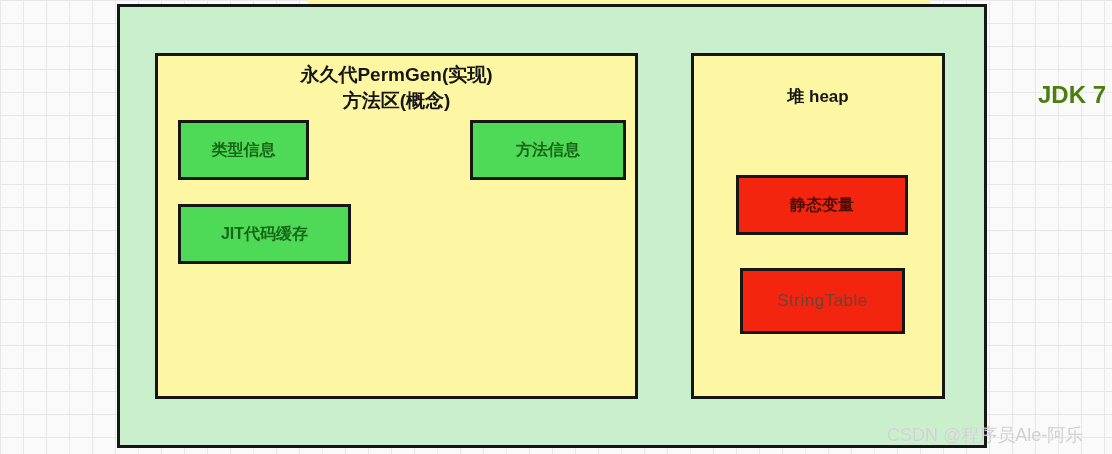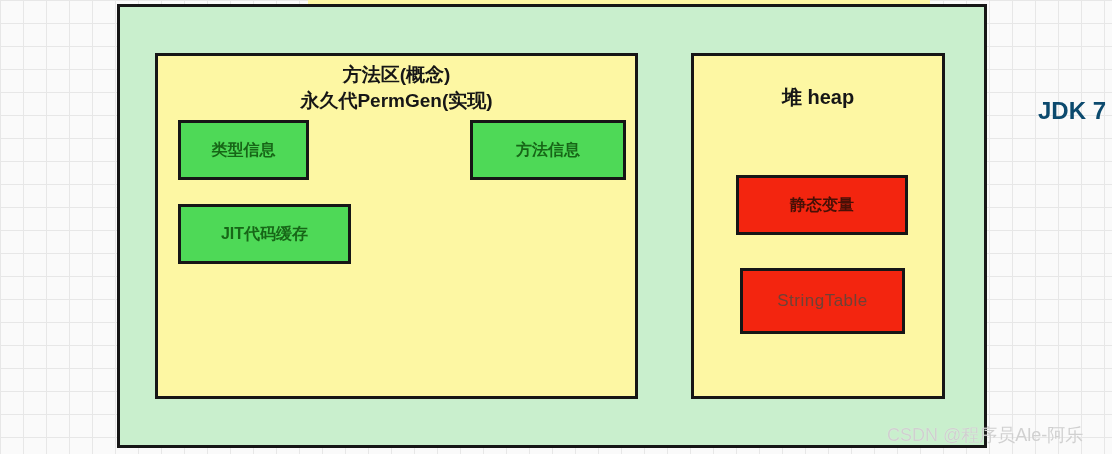--- a/index.html
+++ b/index.html
@@ -40,21 +40,21 @@
   .heap-area   { left: 571px; top: 46px; width: 254px; height: 346px; }
 
   .area-title {
     text-align: center;
     font-weight: bold;
     font-size: 19px;
     color: #161616;
     line-height: 26px;
   }
   .method-area .area-title { padding-top: 6px; }
-  .heap-area .area-title { padding-top: 28px; font-size: 20px; }
+  .heap-area .area-title { padding-top: 28px; font-size: 17px; }
 
   
   .green-box {
     position: absolute;
     background: var(--green-box-bg, #4ed957);
     border: 3px solid var(--border, #161616);
     display: flex; align-items: center; justify-content: center;
     font-weight: bold;
     font-size: 16px;
     color: var(--green-text, #176617);
@@ -79,22 +79,22 @@
   .box-static {
     left: 42px; top: 119px; width: 172px; height: 60px;
     font-weight: bold; font-size: 16px; color: #471006;
   }
   .box-stringtable {
     left: 46px; top: 212px; width: 165px; height: 66px;
     font-size: 17px; color: #6e4236; letter-spacing: 0.5px;
   }
 
   .jdk-label {
-    left: 1038px; top: 97px;
-    font-weight: bold; font-size: 24px; color: #0c4a6e;
+    left: 1038px; top: 81px;
+    font-weight: bold; font-size: 24px; color: #4d7c0f;
     z-index: 2;
   }
 
   .watermark {
     left: 887px; top: 423px;
     font-size: 18px;
     color: rgba(205, 205, 205, 0.95);
     text-shadow: 0 0 1px rgba(255,255,255,0.6);
     white-space: nowrap;
     z-index: 3;
@@ -102,22 +102,22 @@
 </style>
 </head>
 <body>
 
 <div class="abs top-strip"></div>
 
 <div class="abs jvm-container">
 
   <div class="yellow-area method-area">
     <div class="area-title">
+      <div>永久代PermGen(实现)</div>
       <div>方法区(概念)</div>
-      <div>永久代PermGen(实现)</div>
     </div>
     <div class="green-box box-type">
       <span>类型信息</span>
     </div>
     <div class="green-box box-method">
       <span>方法信息</span>
     </div>
     <div class="green-box box-jit">
       <span>JIT代码缓存</span>
     </div>

